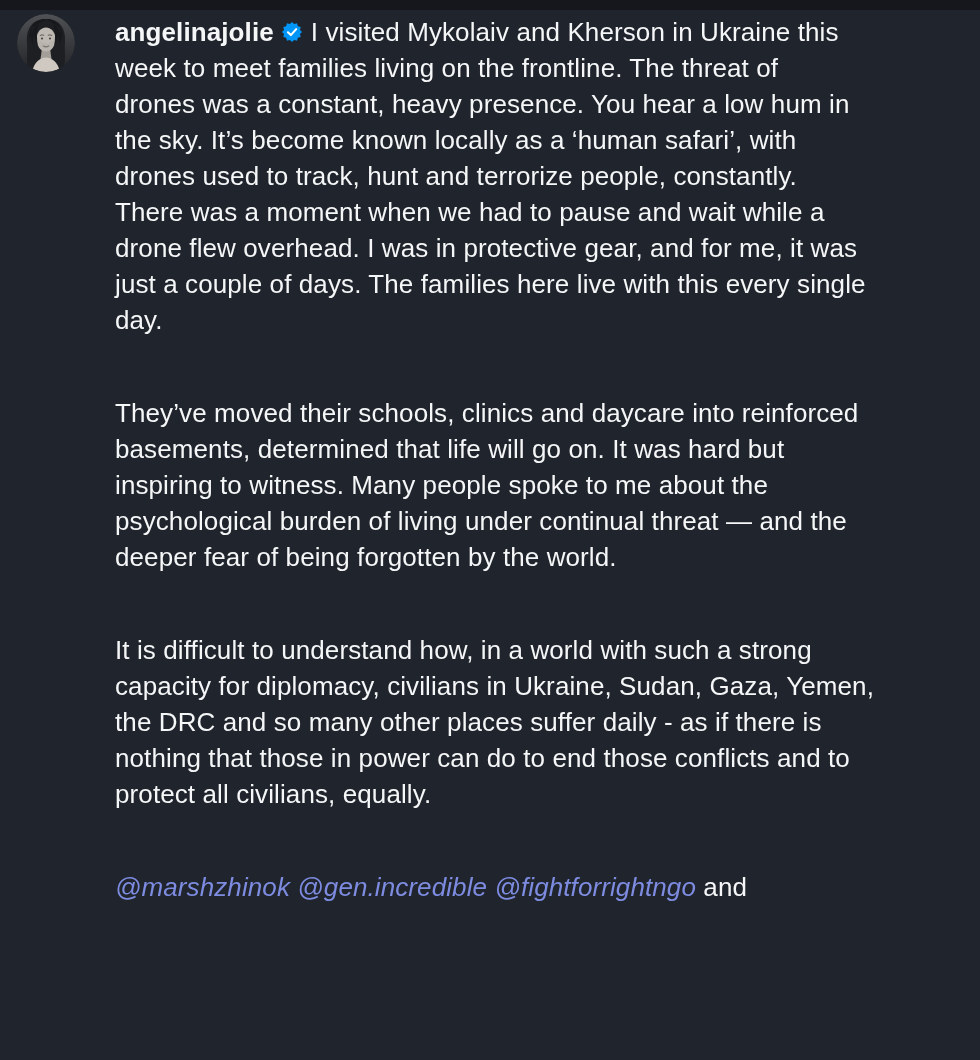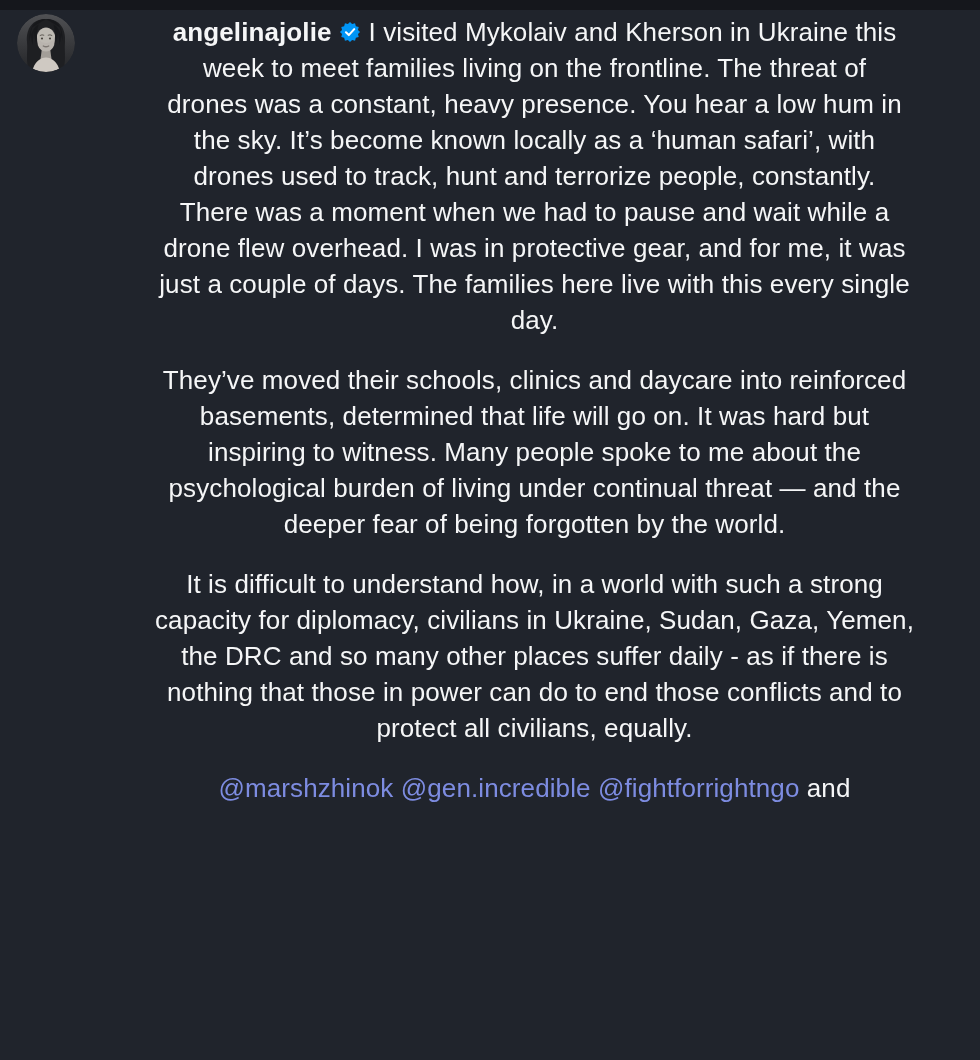--- a/index.html
+++ b/index.html
@@ -31,40 +31,40 @@
     overflow: hidden;
     display: block;
     cursor: pointer;
   }
   .caption {
     flex: 1 1 auto;
     color: var(--text);
     font-size: 26px;
     line-height: 36px;
     letter-spacing: 0.1px;
-    text-align: center;
   }
-  .para + .para { margin-top: 24px; }
+  .para + .para { margin-top: 57px; }
   .seg { white-space: pre-wrap; }
   .username {
     font-weight: 700;
     color: var(--text);
     text-decoration: none;
     cursor: pointer;
   }
   .badge {
     width: 22px; height: 22px;
     vertical-align: -2px;
     margin: 0 8px 0 7px;
   }
   .mention {
     color: var(--mention);
     text-decoration: none;
     cursor: pointer;
     white-space: pre-wrap;
+    font-style: italic;
   }
 </style>
 </head>
 <body>
 
 <div class="top-strip"></div>
 
 <div class="post">
   <div class="avatar-col">
     <span class="avatar"><svg viewBox="0 0 58 58" width="58" height="58">

